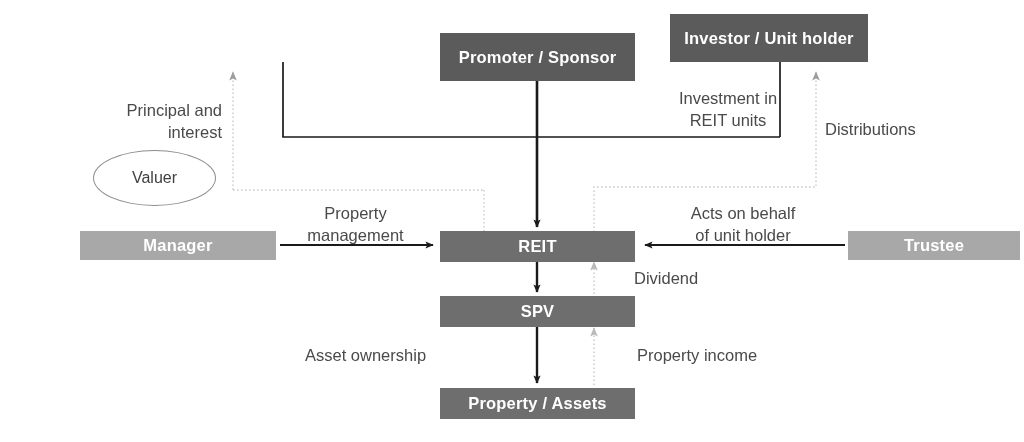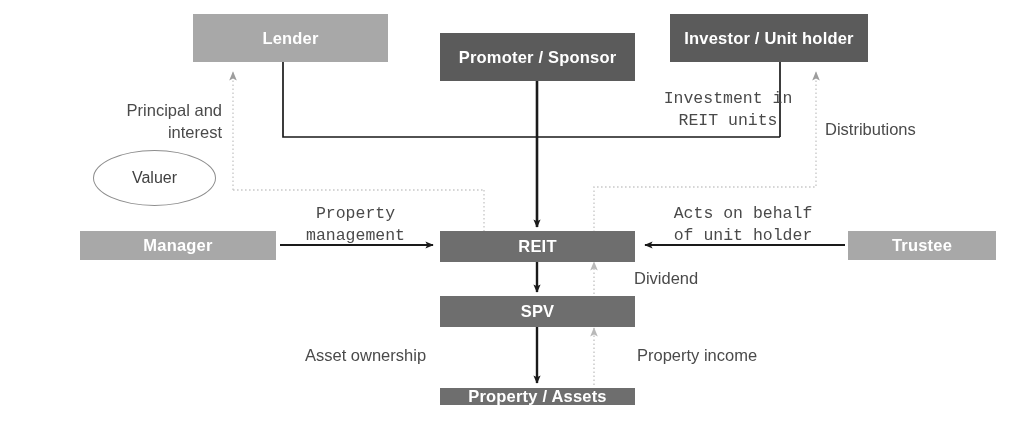--- a/index.html
+++ b/index.html
@@ -51,21 +51,21 @@
   }
   .lbl{
     position:absolute;
     color:#4a4a4a;
     font-size:16.5px;
     line-height:1.32;
     white-space:pre-line;
     z-index:4;
   }
   .lbl.right{ text-align:right; }
-  .lbl.center{ text-align:center;font-family:Liberation Mono, monospace; }
+  .lbl.center{ text-align:center; }
   .lbl.left{ text-align:left; }
 </style>
 </head>
 <body>
 
 <div id="stage">
 
   <svg class="layer" viewBox="0 0 1024 442" xmlns="http://www.w3.org/2000/svg">
     <defs>
       <marker id="arrowSolid" markerWidth="9" markerHeight="9" refX="7.6" refY="4" orient="auto" markerUnits="userSpaceOnUse">
@@ -119,23 +119,20 @@
 
     <g>
       <path d="M537,327 L537,383" fill="none" stroke="#1a1a1a" stroke-width="2.4" marker-end="url(#arrowSolid)"></path>
     </g>
 
     <g>
       <path d="M594,385 L594,328" fill="none" stroke="#c9c9c9" stroke-width="1.5" stroke-dasharray="1.6 2.4" marker-end="url(#arrowDotLight)"></path>
     </g>
   </svg>
 
-  <div class="node light" style="left:193px; top:14px; width:195px; height:48px;">
-    <span>Lender</span>
-  </div>
 
   <div class="node dark" style="left:440px; top:14px; width:195px; height:48px;margin-top:19px;">
     <span>Promoter / Sponsor</span>
   </div>
 
   <div class="node dark" style="left:670px; top:14px; width:198px; height:48px;">
     <span>Investor / Unit holder</span>
   </div>
 
   <div class="ellipse-node" style="left:93px; top:150px; width:123px; height:56px;">
@@ -143,29 +140,29 @@
   </div>
 
   <div class="node light" style="left:80px; top:231px; width:196px; height:29px;">
     <span>Manager</span>
   </div>
 
   <div class="node mid" style="left:440px; top:231px; width:195px; height:31px;">
     <span>REIT</span>
   </div>
 
-  <div class="node light" style="left:848px; top:231px; width:148px; height:29px;">
+  <div class="node light" style="left:848px; top:231px; width:172px; height:29px;">
     <span>Trustee</span>
   </div>
 
   <div class="node mid" style="left:440px; top:296px; width:195px; height:31px;">
     <span>SPV</span>
   </div>
 
-  <div class="node mid" style="left:440px; top:388px; width:195px; height:17px;">
+  <div class="node mid" style="left:440px; top:388px; width:195px; height:31px;">
     <span>Property / Assets</span>
   </div>
 
   <div class="lbl right" style="left:72px; top:100px; width:150px;">Principal and
 interest</div>
 
   <div class="lbl center" style="left:638px; top:88px; width:180px;">Investment in
 REIT units</div>
 
   <div class="lbl left" style="left:825px; top:119px; width:160px;">Distributions</div>

